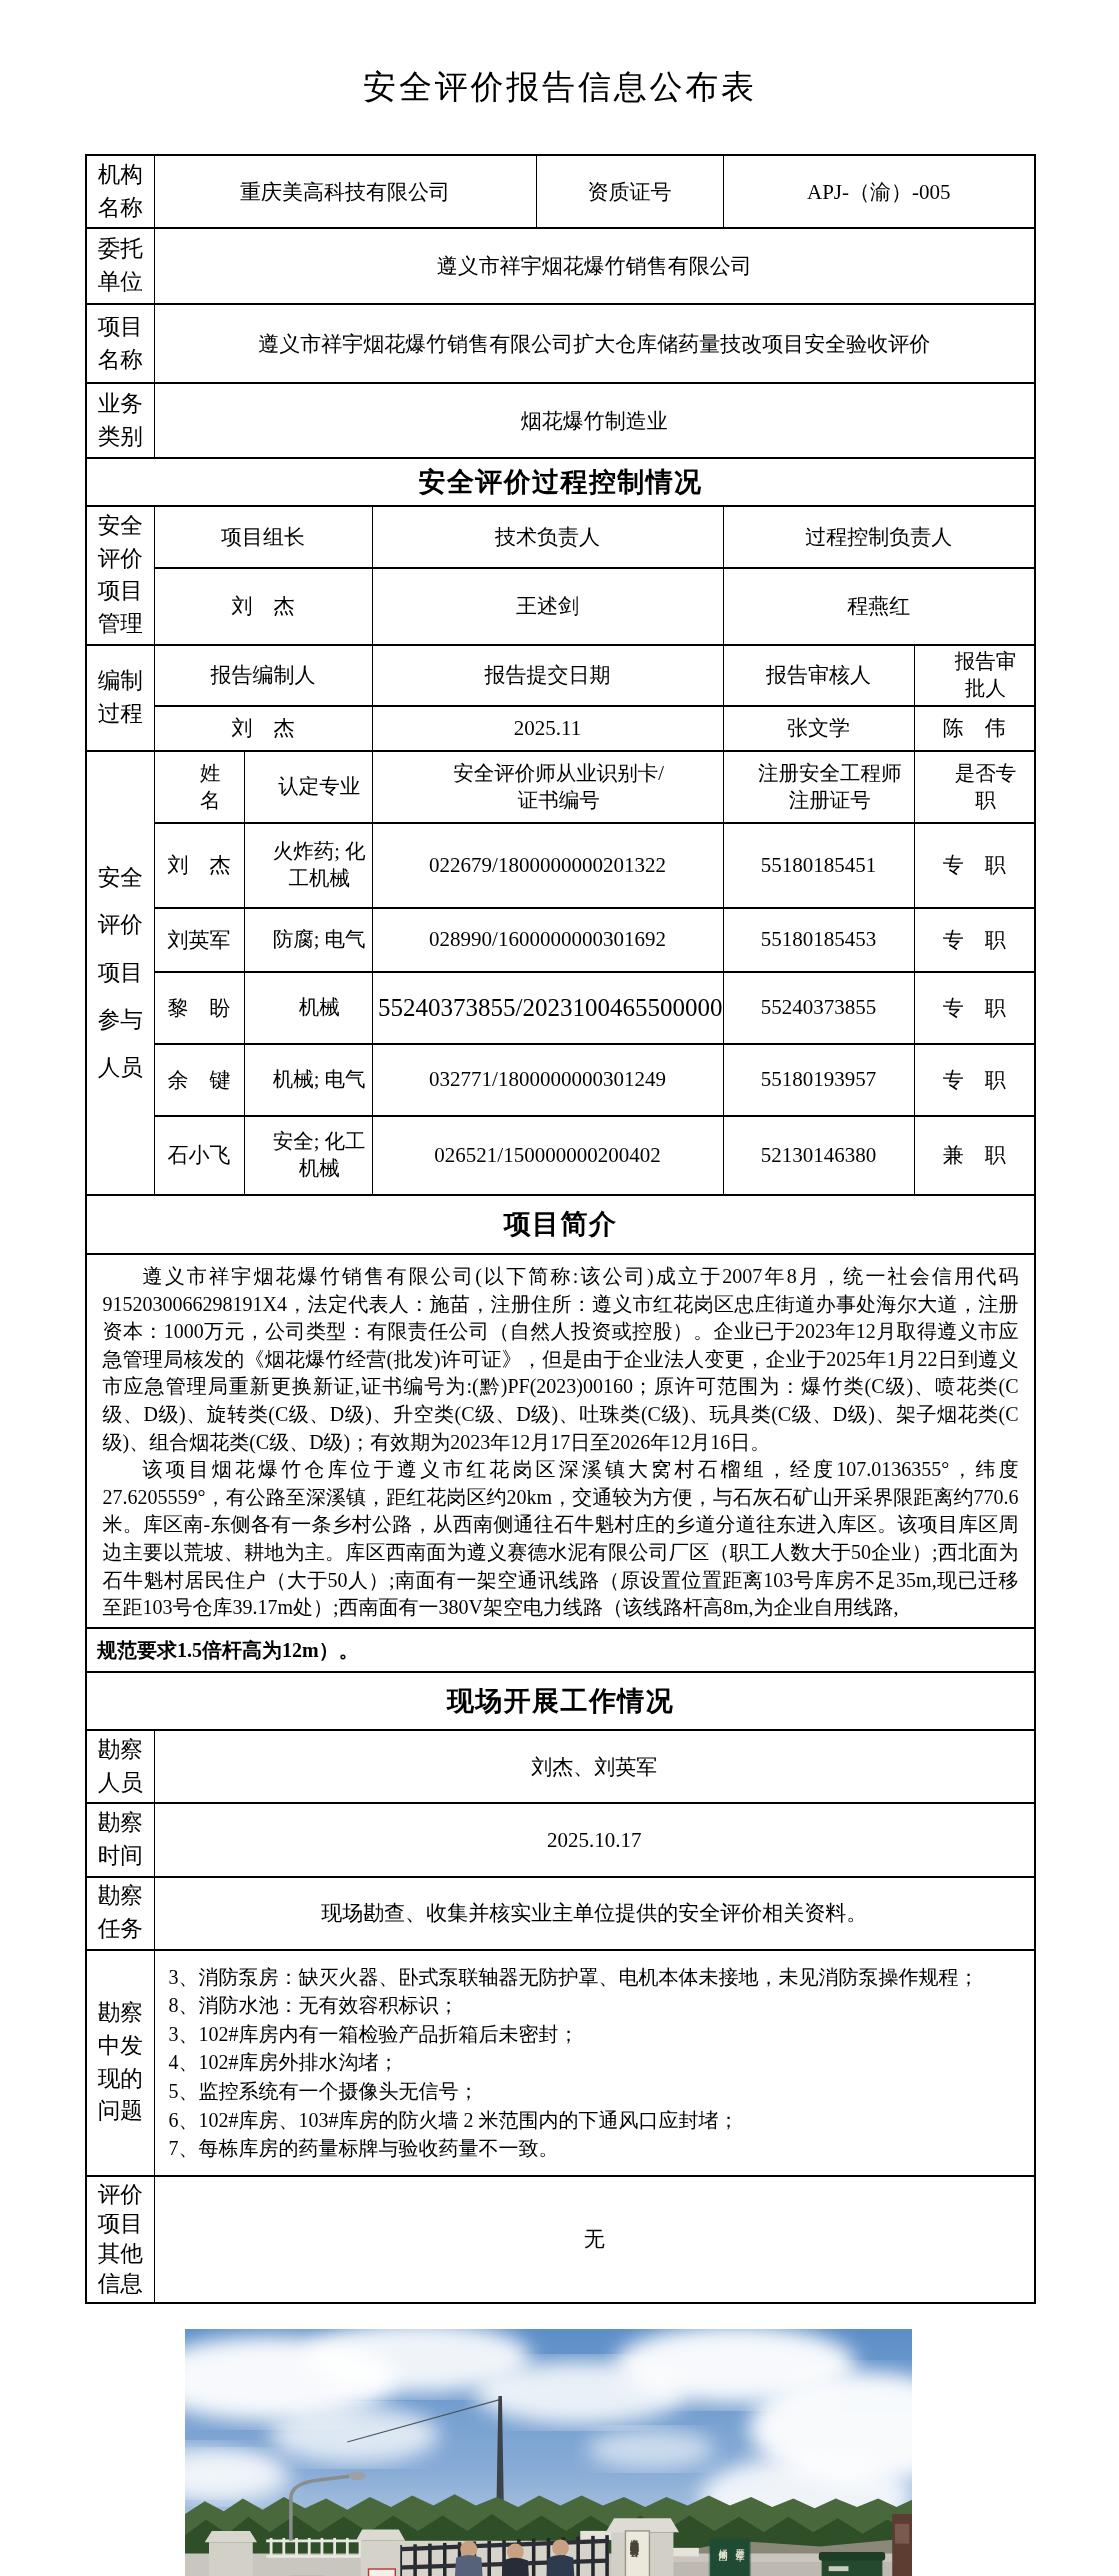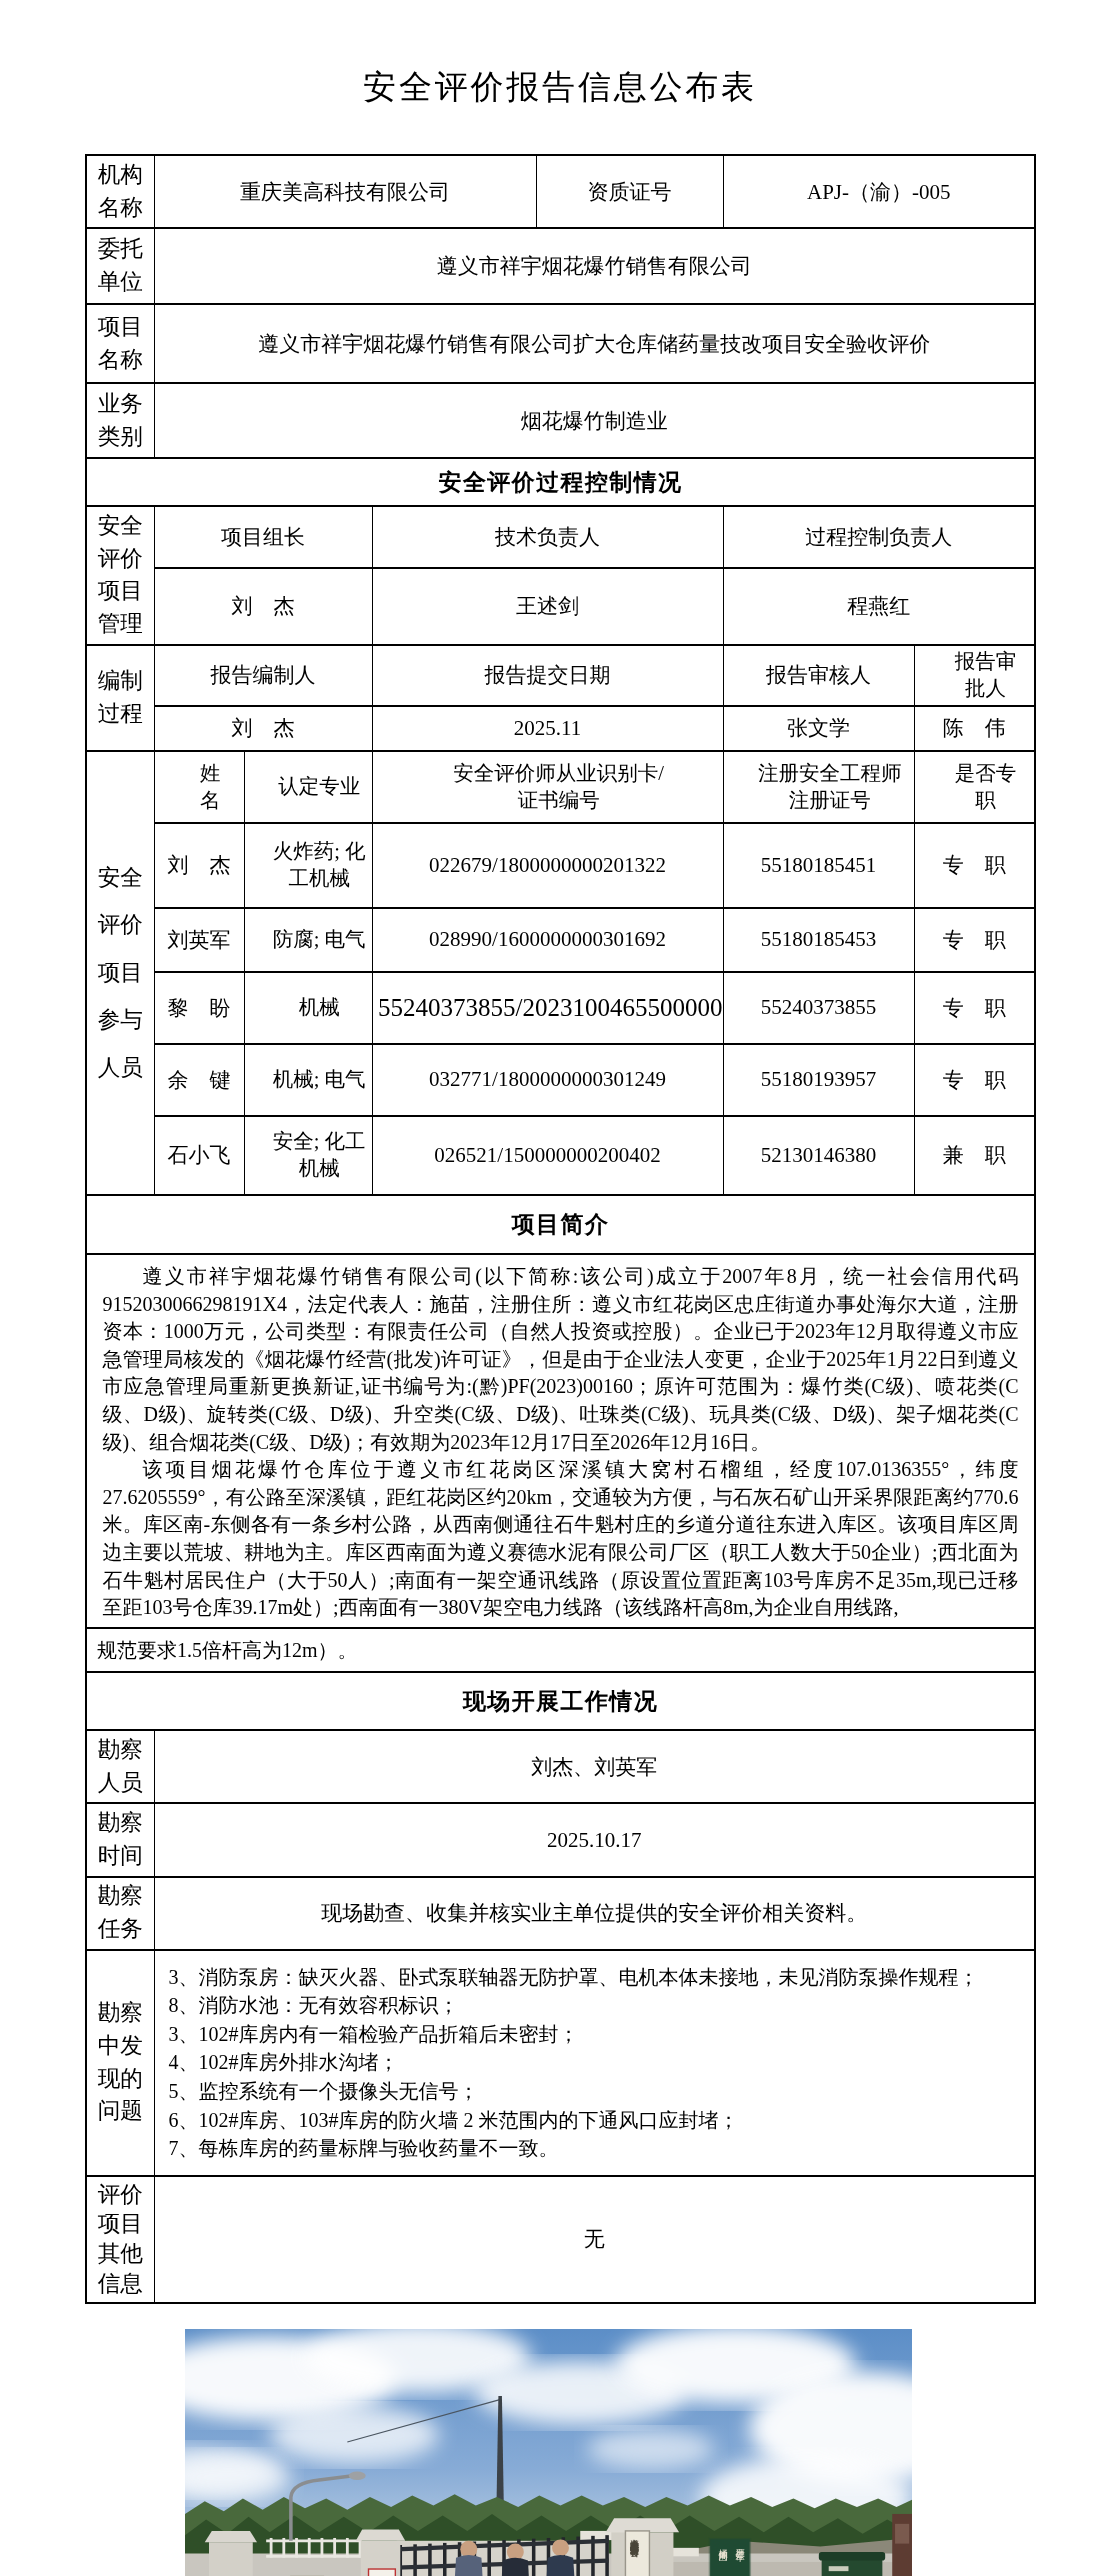--- a/index.html
+++ b/index.html
@@ -3,26 +3,26 @@
 <meta charset="utf-8">
 <style>
   html,body{margin:0;padding:0;background:#ffffff;}
   body{width:1120px;font-family:"Liberation Serif","DejaVu Serif",serif;color:#000;}
   .page-title{padding-top:65px;width:1120px;text-align:center;font-size:33px;font-weight:400;letter-spacing:2.8px;}
   table.main{border-collapse:collapse;margin:44px 0 0 85px;width:950px;table-layout:fixed;border:2.1px solid #000;}
   td{border-left:1.4px solid #000;border-right:1.4px solid #000;border-top:2.1px solid #000;border-bottom:2.1px solid #000;
      text-align:center;vertical-align:middle;font-size:21px;padding:2.8px 5.6px;overflow:hidden;}
   .pre{white-space:pre-line;}
   .lbl{font-size:22.6px;line-height:1.45;}
-  .sech{font-weight:bold;font-size:23px;letter-spacing:1.4px;}
+  .sech{font-weight:bold;font-size:27px;letter-spacing:1.4px;}
   .num{font-family:"Liberation Serif","DejaVu Serif",serif;letter-spacing:0px;}
   .small-num{font-size:25px;}
   .body-cell{text-align:justify;font-size:20px;line-height:1.38;padding:8.5px 15.5px 5.6px 15.5px;vertical-align:top;}
   .body-cell p{margin:0;text-indent:2em;}
-  .cont-cell{text-align:left;font-size:20px;padding-left:10px;}
+  .cont-cell{text-align:left;font-size:20px;padding-left:10px;font-weight:bold;}
   .problems-cell{text-align:left;font-size:20px;line-height:1.43;padding-left:14px;}
   .spec{line-height:1.3;font-size:20.5px;padding-left:28px;}
   
   .photo{position:relative;width:727px;height:353px;margin:25.4px 0 0 185px;overflow:hidden;background:#7da3cf;}
   .photo svg{position:absolute;left:0;top:0;}
   .gate-sign-text{position:absolute;left:444px;top:203px;height:134px;writing-mode:vertical-rl;text-orientation:upright;
      font-size:8.5px;letter-spacing:0.7px;color:#4a463a;font-weight:bold;}
   .banner-text{position:absolute;top:212px;writing-mode:vertical-rl;text-orientation:upright;font-size:9.2px;color:#e8e3d2;letter-spacing:1.4px;}
   .wall-red{position:absolute;left:696px;top:246px;writing-mode:vertical-rl;text-orientation:upright;font-size:13.4px;color:rgba(170,40,30,.75);}
   .wm-time{position:absolute;left:51px;top:248px;font-size:26px;font-family:"Liberation Sans","DejaVu Sans",sans-serif;

